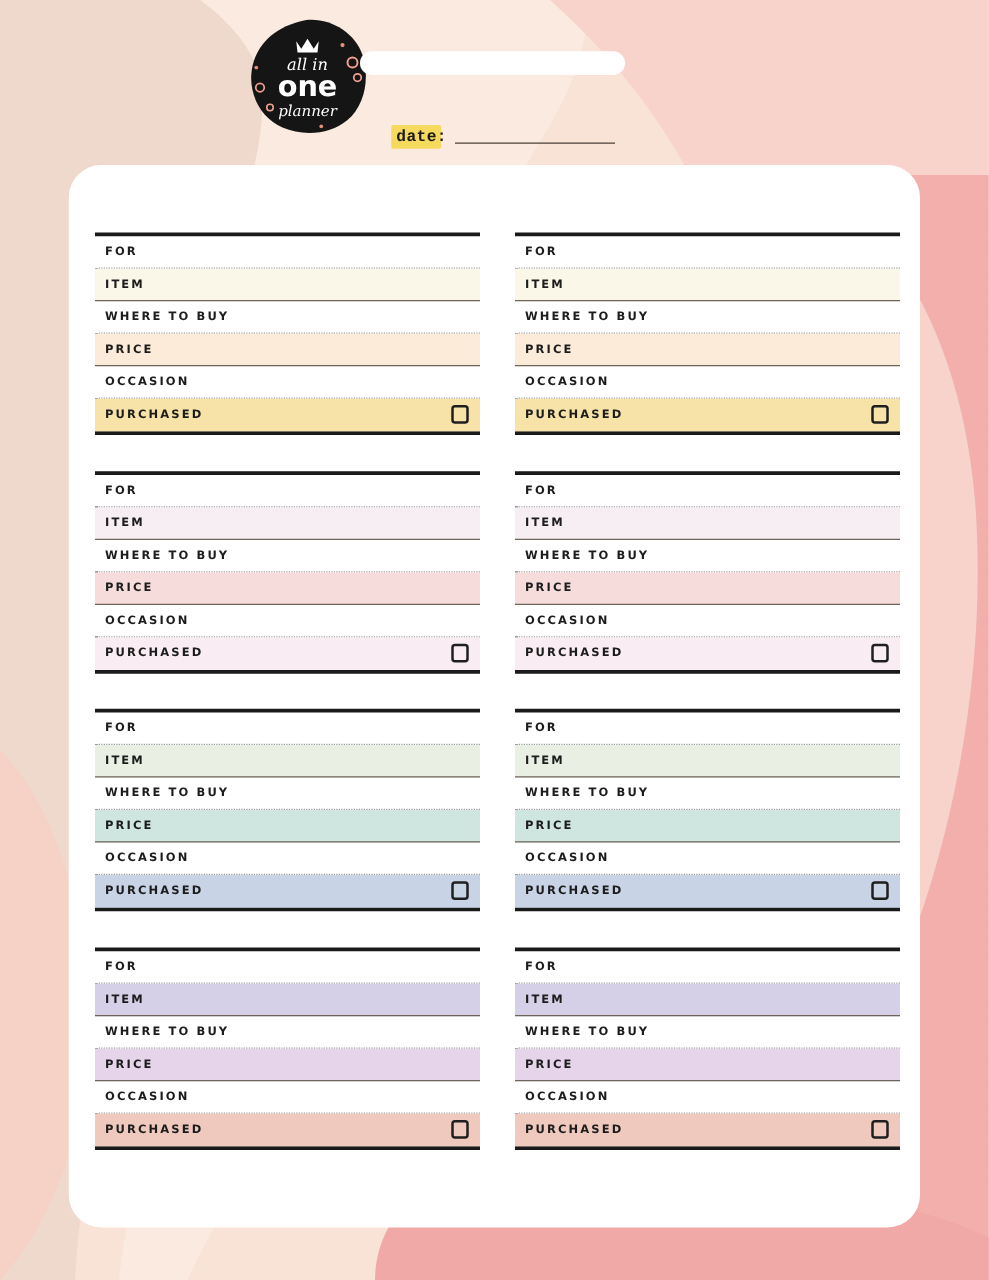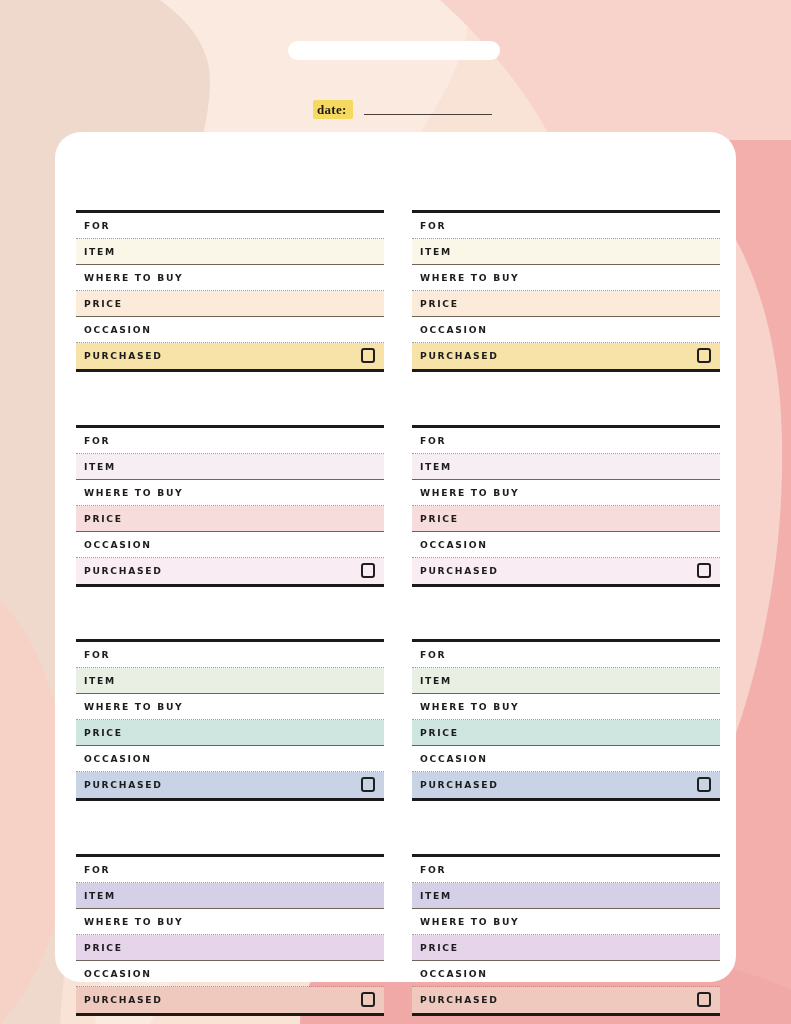--- a/index.html
+++ b/index.html
@@ -95,21 +95,21 @@
     top: 1px;
     width: 40px;
     height: 19px;
     background: #F6D95F;
     border-radius: 2px;
   }
   #date-label {
     position: absolute;
     left: 4px;
     top: 1px;
-    font-family: Liberation Serif, serif;
+    font-family: Liberation Mono, monospace;
     font-weight: 700;
     font-size: 13px;
     line-height: 19px;
     color: #1A1A1A;
     letter-spacing: 0.3px;
   }
   #date-line {
     position: absolute;
     left: 51px;
     top: 15px;
@@ -129,21 +129,20 @@
   .card-row {
     display: flex;
     justify-content: space-between;
     margin-bottom: 28.5px;
   }
   .gift-card {
     width: 308px;
     border-top: 3px solid #1A1A1A;
     border-bottom: 3px solid #1A1A1A;
     box-sizing: border-box;
-    margin-top: 24px;
   }
 
   .field {
     height: 26px;
     position: relative;
     box-sizing: border-box;
   }
   .field-label {
     position: absolute;
     left: 8px;
@@ -228,20 +227,37 @@
            L791,1024 L300,1024 C300,1000 310,975 330,960 Z" fill="#F0A9A6"></path>
   <path d="M0,600 C40,640 70,720 70,820 C70,910 40,980 0,1024 Z" fill="#F6D2C6"></path>
   <circle cx="646" cy="855" r="5" fill="#EE9A96"></circle>
   <circle cx="115" cy="236" r="4" fill="#F0B7A8"></circle>
 </svg>
 
 <div id="sheet"></div>
 
 <div id="header">
 
+  <div id="logo-badge">
+    <svg viewBox="0 0 96 94" xmlns="http://www.w3.org/2000/svg">
+      <path d="M47,2 C66,0 86,12 92,30 C98,48 94,70 80,82 C66,94 44,95 28,88
+               C12,81 2,64 3,46 C4,28 16,8 47,2 Z" fill="#151515"></path>
+      <path d="M39,19 L43,25 L48,17 L53,25 L57,19 L56,28 L40,28 Z" fill="#FFFFFF"></path>
+      <text x="48" y="42" text-anchor="middle" font-family="DejaVu Serif, serif" font-style="italic" font-size="13" fill="#FFFFFF">all in</text>
+      <text x="48" y="63" text-anchor="middle" font-family="DejaVu Sans, sans-serif" font-weight="bold" font-size="23" fill="#FFFFFF">one</text>
+      <text x="48" y="79" text-anchor="middle" font-family="DejaVu Serif, serif" font-style="italic" font-size="12" fill="#FFFFFF">planner</text>
+      <circle cx="84" cy="36" r="4" fill="none" stroke="#F0A08F" stroke-width="1.6"></circle>
+      <circle cx="88" cy="48" r="3" fill="none" stroke="#F0A08F" stroke-width="1.4"></circle>
+      <circle cx="10" cy="56" r="3.4" fill="none" stroke="#F0A08F" stroke-width="1.4"></circle>
+      <circle cx="18" cy="72" r="2.6" fill="none" stroke="#F0A08F" stroke-width="1.3"></circle>
+      <circle cx="76" cy="22" r="1.7" fill="#E98C7E"></circle>
+      <circle cx="7" cy="40" r="1.5" fill="#E98C7E"></circle>
+      <circle cx="59" cy="87" r="1.5" fill="#E98C7E"></circle>
+    </svg>
+  </div>
 
   <div id="title-band"></div>
 
   <div id="date-row">
     <div id="date-highlight"></div>
     <div id="date-label">date:</div>
     <div id="date-line"></div>
   </div>
 </div>
 

